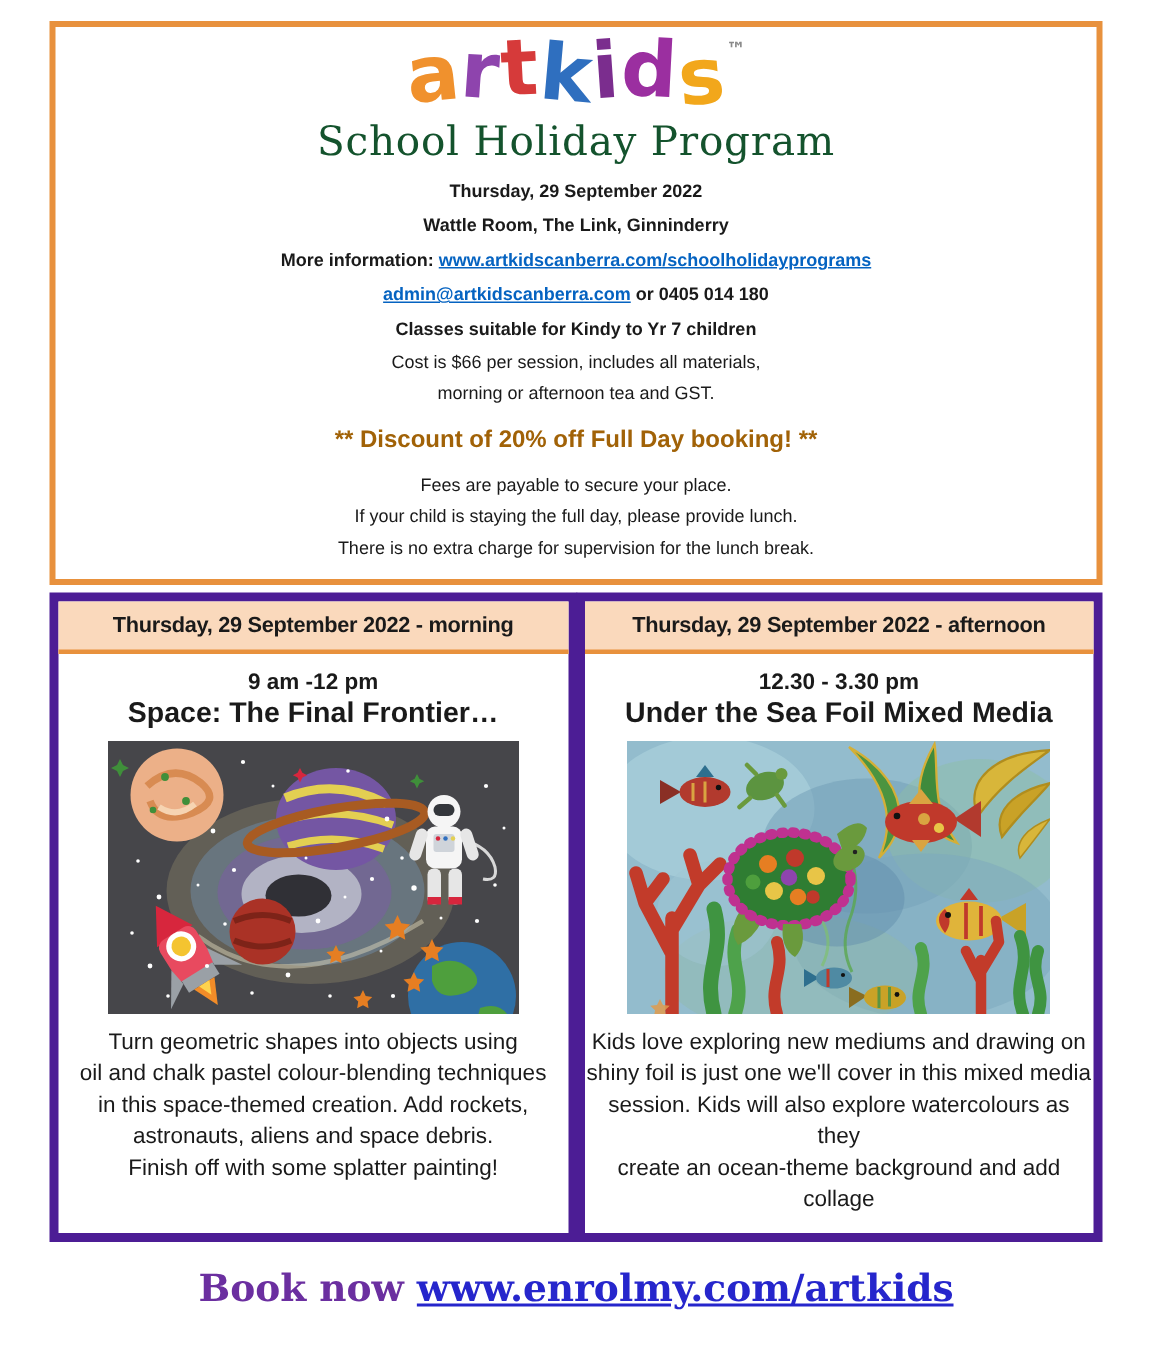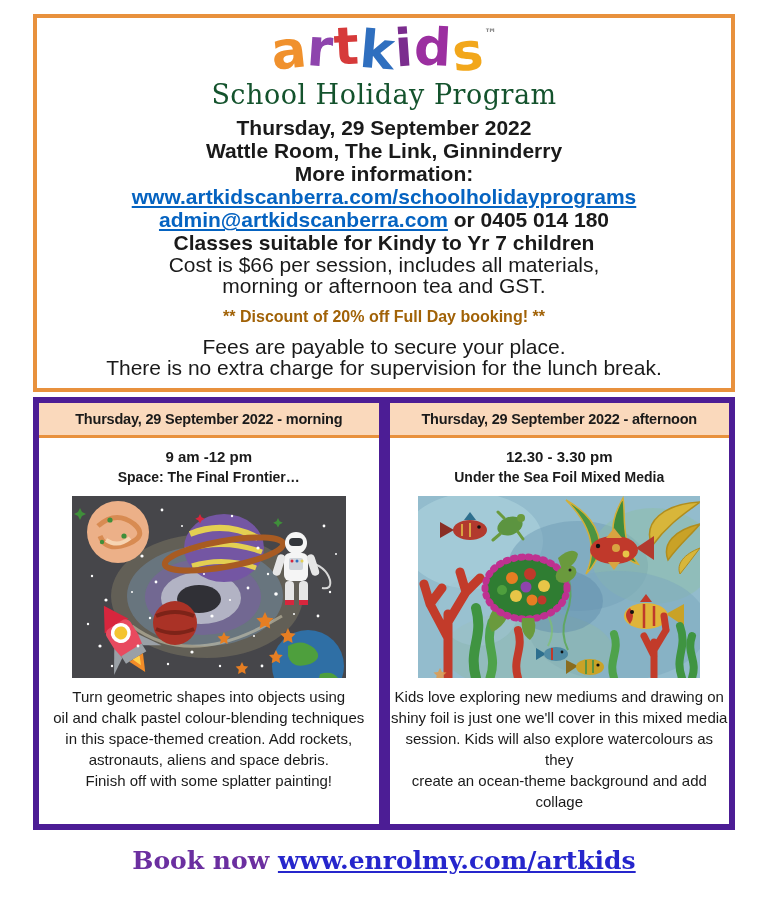--- a/index.html
+++ b/index.html
@@ -40,21 +40,21 @@
   .logo .tm { font-size: 13px; vertical-align: 30px; color: #8a8a8a; letter-spacing: 0; }
 
   .program-title {
     margin: 0 0 6px 0;
     font-family: "DejaVu Serif", serif;
     font-weight: normal;
     font-size: 27px;
     color: #14532d;
     letter-spacing: 0.5px;
   }
-  .line   { font-size: 21px; line-height: 23px; }
+  .line   { font-size: 12px; line-height: 23px; }
   .bold   { font-weight: bold; }
   .reg    { font-weight: normal; line-height: 21px; }
   .mt10   { }
   a.blue-link {
     color: #0563C1;
     text-decoration: underline;
     font-weight: bold;
     cursor: pointer;
   }
   .discount { color: #a16207; font-weight: bold; font-size: 16px; line-height: 23px; margin-top: 9px; }
@@ -75,21 +75,21 @@
   .session + .session { margin-left: -1px; }
   .session-header {
     background: #FAD9BC;
     border-bottom: 3px solid #E8913D;
     font-weight: bold;
     font-size: 14.5px;
     padding: 8px 2px;
     letter-spacing: -0.2px;
   }
   .session-time  { margin-top: 8px; font-weight: bold; font-size: 15px; line-height: 21px; }
-  .session-title { font-weight: bold; font-size: 14px; line-height: 21px; }
+  .session-title { font-weight: bold; font-size: 19px; line-height: 21px; }
   .artwork { margin-top: 8px; }
   .artwork svg { display: block; margin: 0 auto; }
   .session-desc { margin-top: 8px; font-size: 15px; line-height: 21px; padding: 0 0; }
 
   
   .footer {
     margin-top: 16px;
     text-align: center;
     font-family: "DejaVu Serif", serif;
     font-weight: bold;
@@ -127,20 +127,21 @@
     </div>
     <div class="line bold">Classes suitable for Kindy to Yr 7 children</div>
 
     <div class="line reg mt10">Cost is $66 per session, includes all materials,</div>
     <div class="line reg">morning or afternoon tea and GST.</div>
 
     <div class="discount">** Discount of 20% off Full Day booking! **</div>
 
     <div class="fees">
       <div class="line reg">Fees are payable to secure your place.</div>
+      <div class="line reg">If your child is staying the full day, please provide lunch.</div>
       <div class="line reg">There is no extra charge for supervision for the lunch break.</div>
     </div>
   </div>
 
   <div class="sessions">
 
     <section class="session">
       <div class="session-header">Thursday, 29 September 2022 - morning</div>
       <div class="session-time">9 am -12 pm</div>
       <div class="session-title">Space: The Final Frontier…</div>

